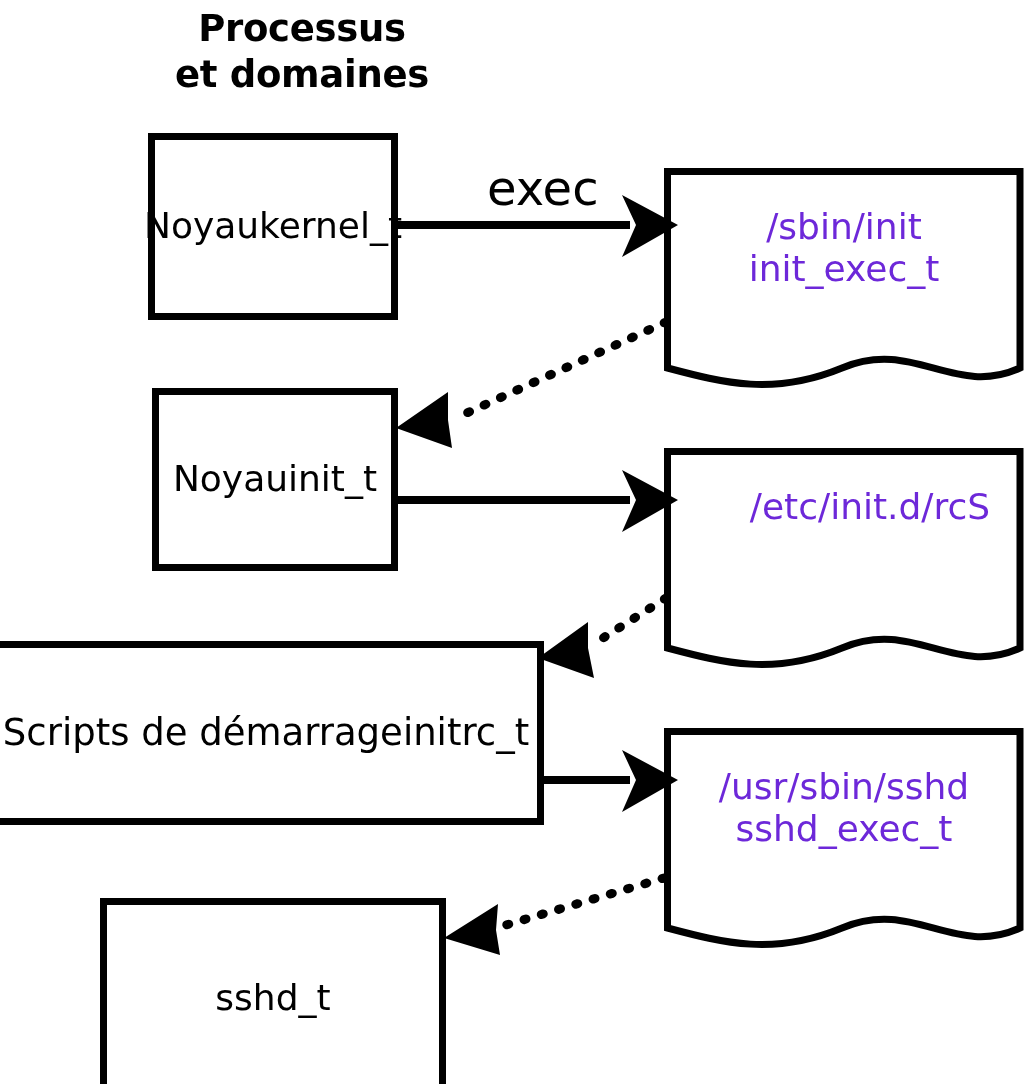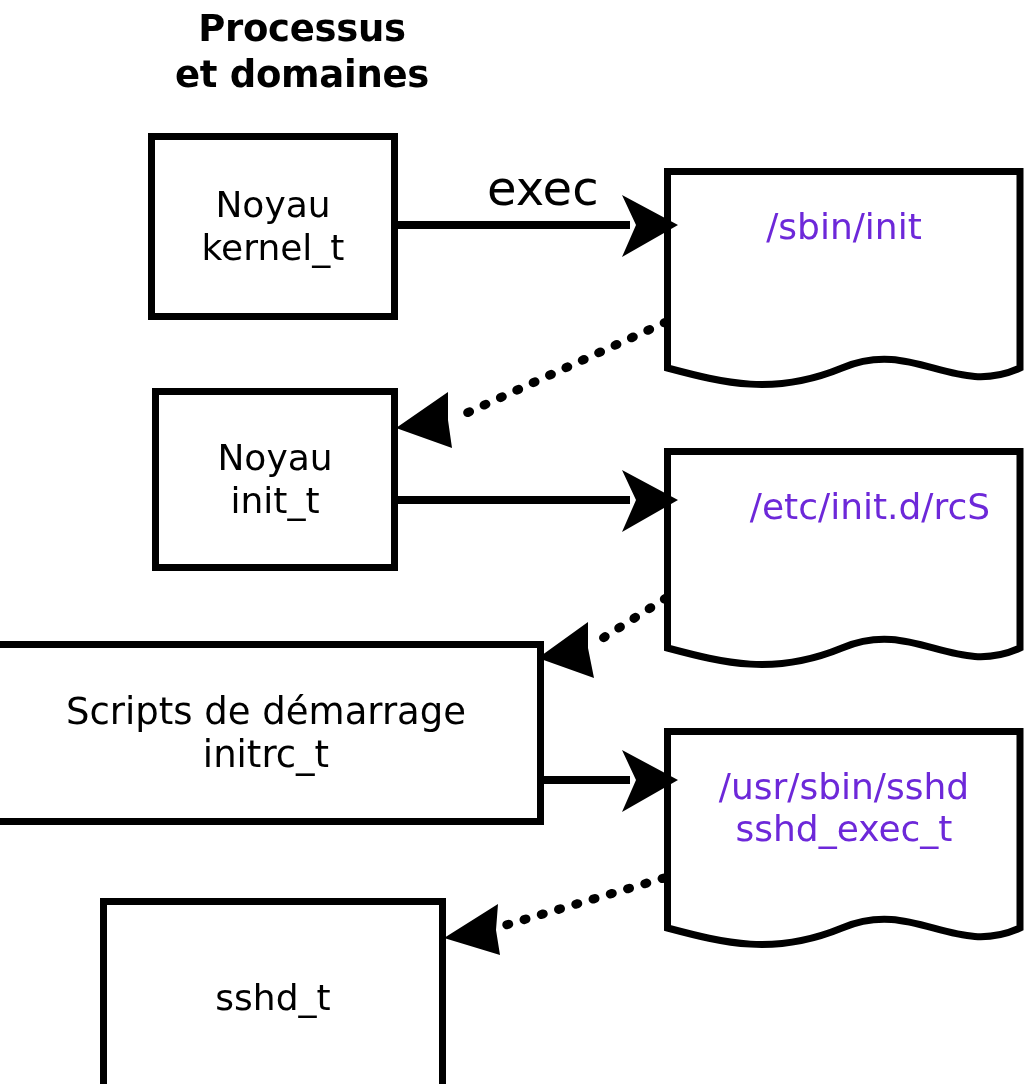--- a/index.html
+++ b/index.html
@@ -37,21 +37,21 @@
   #heading-left  { left: 72px;  top: 6px;  width: 460px; }
   #heading-right { left: 660px; top: 6px;  width: 360px; }
 
   
   .proc-box {
     position: absolute;
     box-sizing: border-box;
     border: 7px solid #000;
     background: #fff;
     display: flex;
-    flex-direction: column;
+    flex-direction: row;
     align-items: center;
     justify-content: center;
     text-align: center;
     font-size: 36px;
     line-height: 1.17;
     color: #000;
   }
   .proc-box .ln { display: block; white-space: pre; }
 
   #box-kernel  { left: 148px; top: 133px; width: 250px; height: 187px; }
@@ -128,20 +128,21 @@
     <span class="ln">sshd_t</span>
   </div>
 
   <div class="doc-shape" id="doc-init">
     <svg width="360" height="230" viewBox="0 0 360 230">
       <path d="M 3.5 3.5 L 356 3.5 L 356 200
                C 290 230 250 170 178 200
                C 110 228 60 215 3.5 200 Z" fill="#ffffff" stroke="#000000" stroke-width="7" stroke-linejoin="miter" stroke-linecap="butt"></path>
     </svg>
     <div class="doc-label">/sbin/init</div>
+    <div class="doc-label" style="top:80px">init_exec_t</div>
   </div>
 
   <div class="doc-shape" id="doc-initrc">
     <svg width="360" height="230" viewBox="0 0 360 230">
       <path d="M 3.5 3.5 L 356 3.5 L 356 200
                C 290 230 250 170 178 200
                C 110 228 60 215 3.5 200 Z" fill="#ffffff" stroke="#000000" stroke-width="7" stroke-linejoin="miter" stroke-linecap="butt"></path>
     </svg>
     <div class="doc-label">/etc/init.d/rcS</div>
   </div>

